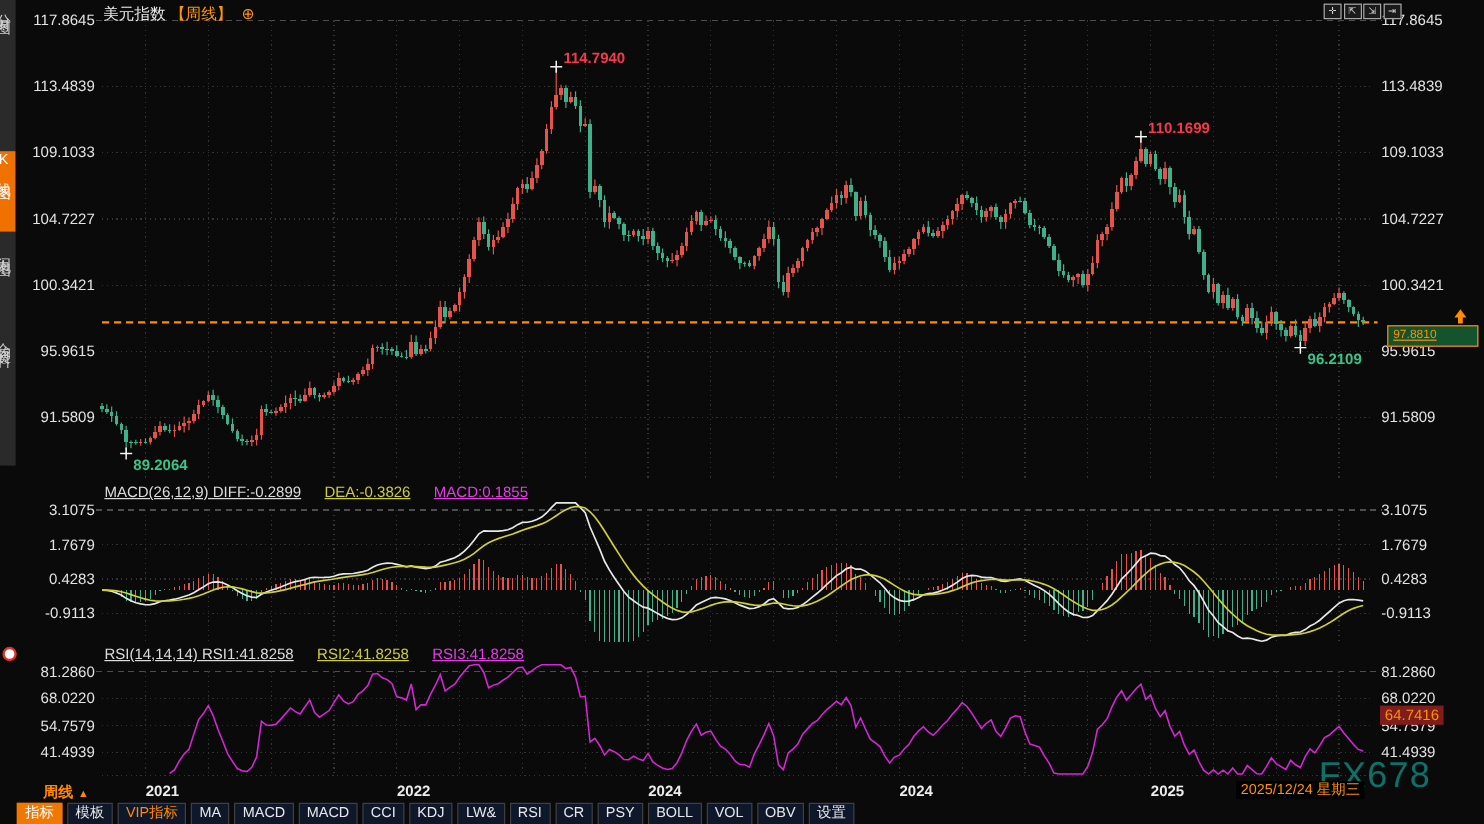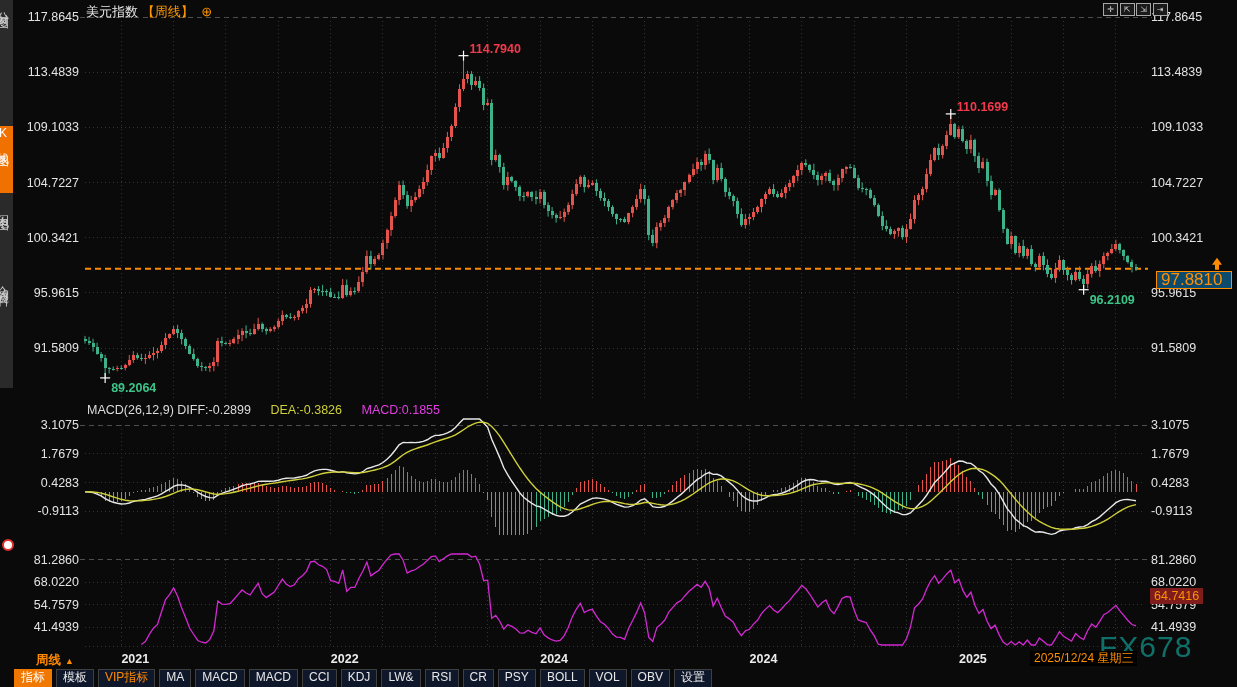--- a/index.html
+++ b/index.html
@@ -18,23 +18,23 @@
   .t-grey{color:#dcdcdc;}
   .t-yellow{color:#cfcf3a;}
   .t-magenta{color:#e23ee2;}
   .add{margin-left:4px;font-size:13px;}
   .topicon{position:absolute;top:3px;width:13px;height:11px;border:1px solid #a8a8a8;color:#cfcfcf;
     font-size:8px;line-height:11px;text-align:center;background:#1a1a1a;z-index:3;}
   .axlbl{position:absolute;font-size:12.5px;color:#e3e3e3;white-space:nowrap;z-index:2;}
   .axlbl.l{width:62px;text-align:right;left:17px;}
   .axlbl.r{left:1151px;}
   .panerow{position:absolute;left:87px;font-size:12.5px;white-space:nowrap;z-index:3;}
-  .panerow span{margin-right:16px;}
-  .pricetag{position:absolute;left:1156px;top:271px;width:70px;height:16px;background:#0c4a6e;
-    border:1px solid #ff8c00;color:#ff9000;font-size:17px;line-height:16px;padding-left:4px;z-index:6;}
+  .panerow span{margin-right:16px;text-decoration:underline;}
+  .pricetag{position:absolute;left:1156px;top:271px;width:70px;height:16px;background:#14532d;
+    border:1px solid #ff8c00;color:#ff9000;font-size:10px;line-height:16px;padding-left:4px;z-index:6;text-decoration:underline;}
   .rsitag{position:absolute;left:1150px;top:588px;background:#7f1d1d;color:#ff9000;font-size:12.5px;
     padding:1px 4px;z-index:6;}
   .periodlbl{position:absolute;left:36px;top:652px;color:#ff8a00;font-weight:bold;font-size:12.5px;z-index:3;}
   .periodlbl .arr{font-size:9px;margin-left:4px;}
   .yearlbl{position:absolute;top:652px;width:60px;text-align:right;color:#ececec;font-weight:bold;font-size:12.5px;z-index:3;}
   .watermark{position:absolute;left:1099px;top:630px;font-size:30px;color:#0f766e;opacity:.95;
     letter-spacing:1px;z-index:4;}
   .datebox{position:absolute;left:1030px;top:651px;height:15px;background:#000;color:#ff9000;
     font-size:12px;line-height:15px;padding:0 4px;z-index:5;white-space:nowrap;}
   .toolbar{position:absolute;left:14px;top:669px;height:20px;display:flex;gap:4px;z-index:5;}
@@ -984,20 +984,25 @@
       <div class="axlbl r" style="top: 597.518px;">54.7579</div>
       <div class="axlbl l" style="top: 620.027px;">41.4939</div>
       <div class="axlbl r" style="top: 620.027px;">41.4939</div>
     </div>
 
   <div class="panerow" style="top:403px;">
     <span class="t-grey">MACD(26,12,9) DIFF:-0.2899</span>
     <span class="t-yellow">DEA:-0.3826</span>
     <span class="t-magenta">MACD:0.1855</span>
   </div>
+  <div class="panerow" style="top:538px;">
+    <span class="t-grey">RSI(14,14,14) RSI1:41.8258</span>
+    <span class="t-yellow">RSI2:41.8258</span>
+    <span class="t-magenta">RSI3:41.8258</span>
+  </div>
 
   <div class="pricetag">97.8810</div>
   <div class="rsitag">64.7416</div>
 
   <div class="periodlbl">
     <span>周线</span><span class="arr">▲</span>
   </div>
   <div id="years">
       <div class="yearlbl" style="left: 89.2414px;">2021</div>
       <div class="yearlbl" style="left: 298.636px;">2022</div>

